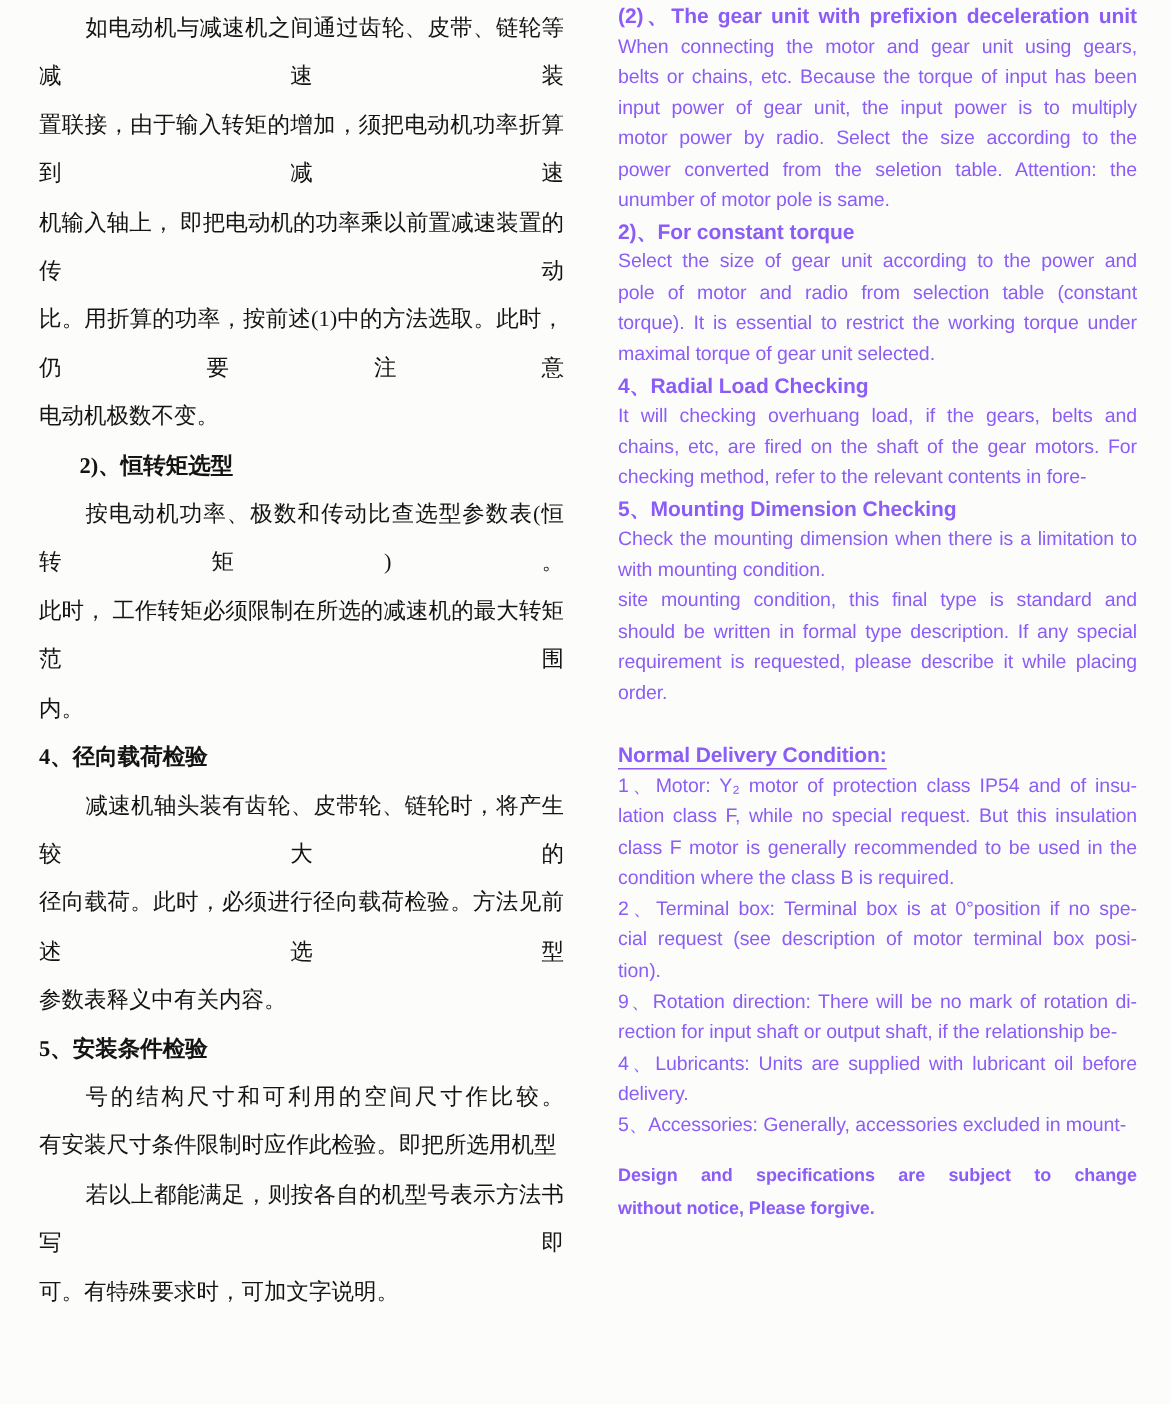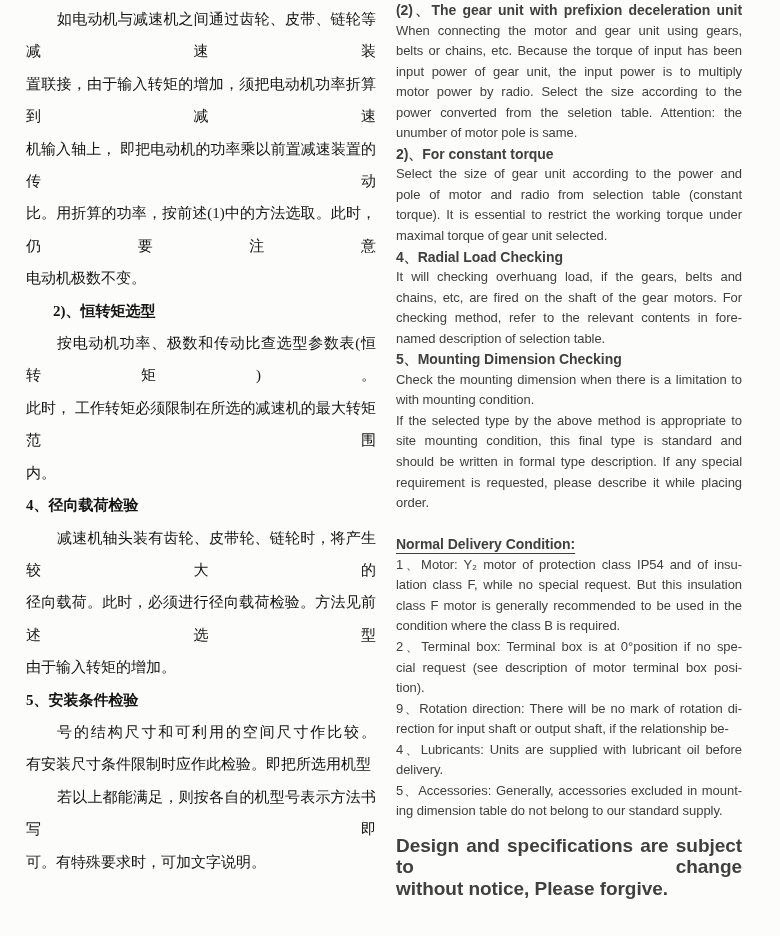--- a/index.html
+++ b/index.html
@@ -19,27 +19,27 @@
     font-family:"Liberation Serif","DejaVu Serif",serif;
     font-size:15px; line-height:32.4px; color:#141414;
   }
   .zh-h { font-weight:bold; }
   .zh-h.ind-a { padding-left:21px; }
   .zh-h.ind-b { padding-left:27px; }
   .zh-h .u, .en-h .u { text-decoration:underline; text-underline-offset:4px; }
 
   
   .col-en {
-    position:absolute; left:396px; top:0px; width:346px;
-    font-size:13px; line-height:20.55px; color:#404040;
+    position:absolute; left:412px; top:0px; width:346px;
+    font-size:13px; line-height:20.55px; color:#8b5cf6;
     letter-spacing:-0.05px;
   }
   .en-h { font-weight:bold; font-size:14px; }
   .en-h.fill { text-align:justify; text-align-last:justify; }
-  .en-closing { font-weight:bold; font-size:19px; line-height:21.5px; margin-top:13px; }
+  .en-closing { font-weight:bold; font-size:12px; line-height:21.5px; margin-top:13px; }
   .sp { height:20.55px; }
 
   
   .tline { text-align:justify; text-align-last:justify; }
   [data-bind-lines] .tline:last-child { text-align-last:left; }
   .p-ind .tline:first-child { text-indent:31px; }
 </style>
 </head>
 <body>
 
@@ -58,21 +58,21 @@
     <div class="p-ind" data-bind-lines="left.torque_para">
         <div class="tline">按电动机功率、极数和传动比查选型参数表(恒转矩)。</div>
         <div class="tline">此时， 工作转矩必须限制在所选的减速机的最大转矩范围</div>
         <div class="tline">内。</div>
       </div>
 
     <div class="zh-h" data-bind="left.radial_heading">4、径向载荷检验</div>
     <div class="p-ind" data-bind-lines="left.radial_para">
         <div class="tline">减速机轴头装有齿轮、皮带轮、链轮时，将产生较大的</div>
         <div class="tline">径向载荷。此时，必须进行径向载荷检验。方法见前述选型</div>
-        <div class="tline">由于输入转矩的增加。</div>
+        <div class="tline">参数表释义中有关内容。</div>
       </div>
 
     <div class="zh-h" data-bind="left.mounting_heading">5、安装条件检验</div>
     <div class="p-ind" data-bind-lines="left.mounting_para1">
         <div class="tline">号的结构尺寸和可利用的空间尺寸作比较。</div>
         <div class="tline">有安装尺寸条件限制时应作此检验。即把所选用机型</div>
       </div>
     <div class="p-ind" data-bind-lines="left.mounting_para2">
         <div class="tline">若以上都能满足，则按各自的机型号表示方法书写即</div>
         <div class="tline">可。有特殊要求时，可加文字说明。</div>
@@ -97,30 +97,28 @@
         <div class="tline">pole of motor and radio from selection table (constant</div>
         <div class="tline">torque). It is essential to restrict the working torque under</div>
         <div class="tline">maximal torque of gear unit selected.</div>
       </div>
 
     <div class="en-h" data-bind="right.radial_heading">4、Radial Load Checking</div>
     <div data-bind-lines="right.radial_para">
         <div class="tline">It will checking overhuang load, if the gears, belts and</div>
         <div class="tline">chains, etc, are fired on the shaft of the gear motors. For</div>
         <div class="tline">checking method, refer to the relevant contents in fore-</div>
-        <div class="tline">named description of selection table.</div>
       </div>
 
     <div class="en-h" data-bind="right.mounting_heading">5、Mounting Dimension Checking</div>
     <div data-bind-lines="right.mounting_para1">
         <div class="tline">Check the mounting dimension when there is a limitation to</div>
         <div class="tline">with mounting condition.</div>
       </div>
     <div data-bind-lines="right.mounting_para2">
-        <div class="tline">If the selected type by the above method is appropriate to</div>
         <div class="tline">site mounting condition, this final type is standard and</div>
         <div class="tline">should be written in formal type description. If any special</div>
         <div class="tline">requirement is requested, please describe it while placing</div>
         <div class="tline">order.</div>
       </div>
 
     <div class="sp"></div>
 
     <div class="en-h"><span class="u" data-bind="right.delivery_heading">Normal Delivery Condition:</span></div>
     <div data-bind-lines="right.delivery_items.0">
@@ -137,21 +135,20 @@
     <div data-bind-lines="right.delivery_items.2">
         <div class="tline">9、Rotation direction: There will be no mark of rotation di-</div>
         <div class="tline">rection for input shaft or output shaft, if the relationship be-</div>
       </div>
     <div data-bind-lines="right.delivery_items.3">
         <div class="tline">4、Lubricants: Units are supplied with lubricant oil before</div>
         <div class="tline">delivery.</div>
       </div>
     <div data-bind-lines="right.delivery_items.4">
         <div class="tline">5、Accessories: Generally, accessories excluded in mount-</div>
-        <div class="tline">ing dimension table do not belong to our standard supply.</div>
       </div>
 
     <div class="en-closing" data-bind-lines="right.closing">
         <div class="tline">Design and specifications are subject to change</div>
         <div class="tline">without notice, Please forgive.</div>
       </div>
   </div>
 
 </div>
 

